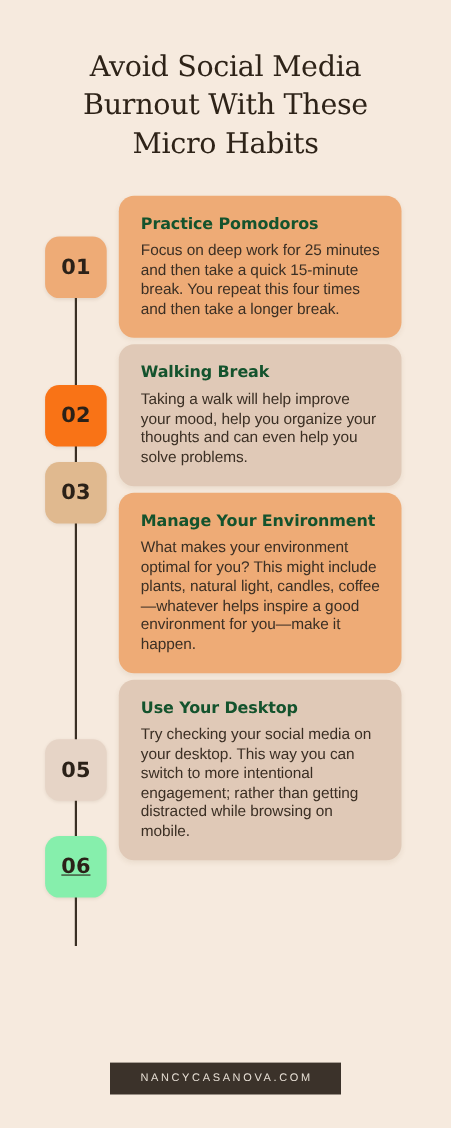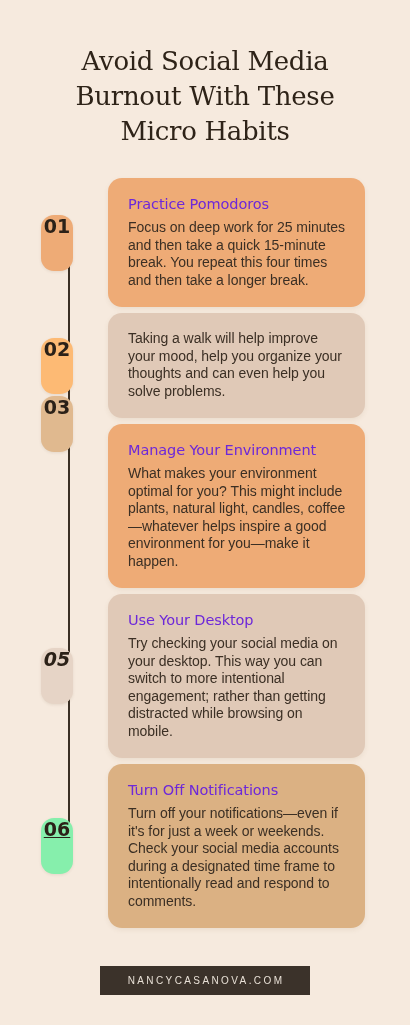--- a/index.html
+++ b/index.html
@@ -59,24 +59,25 @@
 
   .step {
     position: relative;
     width: 410px;
     margin-bottom: 6px;
   }
 
   .badge {
     position: absolute;
     left: 41px;
-    width: 32px;
+    width: 56px;
     height: 56px;
     border-radius: 13px;
     display: flex;
+    align-items: center;
     justify-content: center;
     font-family: "DejaVu Sans", "Liberation Sans", sans-serif;
     font-weight: 700;
     font-size: 19px;
     color: #2b2118;
     z-index: 3;
     top: 50%;
     transform: translateY(-50%);
     box-shadow: 0 1px 3px rgba(90,60,30,0.10);
   }
@@ -86,24 +87,24 @@
     margin-right: 45px;
     border-radius: 14px;
     padding: 17px 18px 18px 20px;
     position: relative;
     z-index: 2;
     box-shadow: 0 2px 5px rgba(120,85,45,0.09);
   }
 
   .card-title {
     font-family: "DejaVu Sans", "Liberation Sans", sans-serif;
-    font-weight: 400;
+    font-weight: 700;
     font-size: 14.5px;
     line-height: 19px;
-    color: #6d28d9;
+    color: #14532d;
     margin-bottom: 5px;
     letter-spacing: -0.1px;
   }
 
   .card-body {
     font-family: "Liberation Sans", sans-serif;
     font-weight: 400;
     font-size: 14px;
     line-height: 17.5px;
     color: #3b2f24;
@@ -153,54 +154,51 @@
       <div class="step">
         <div class="badge" style="background: rgb(238, 171, 118);">
           <span>01</span>
         </div>
         <div class="card" style="background: rgb(238, 171, 118);">
           <div class="card-title">Practice Pomodoros</div>
           <div class="card-body">Focus on deep work for 25 minutes and then take a quick 15-minute break. You repeat this four times and then take a longer break.</div>
         </div>
       </div>
       <div class="step">
-        <div class="badge" style="background: #fdba74;">
+        <div class="badge" style="background: #f97316;">
           <span>02</span>
         </div>
         <div class="card" style="background: rgb(224, 201, 183);">
+          <div class="card-title">Walking Break</div>
           <div class="card-body">Taking a walk will help improve your mood, help you organize your thoughts and can even help you solve problems.</div>
         </div>
       </div>
       <div class="step">
         <div class="badge" style="background: rgb(224, 185, 143);">
           <span>03</span>
         </div>
       </div>
       <div class="step">
         <div class="card" style="background: rgb(238, 171, 118);">
           <div class="card-title">Manage Your Environment</div>
           <div class="card-body">What makes your environment optimal for you? This might include plants, natural light, candles, coffee—whatever helps inspire a good environment for you—make it happen.</div>
         </div>
       </div>
       <div class="step">
-        <div class="badge" style="background: rgb(230, 212, 198); font-style: italic;">
+        <div class="badge" style="background: rgb(230, 212, 198);">
           <span>05</span>
         </div>
         <div class="card" style="background: rgb(224, 201, 183);">
           <div class="card-title">Use Your Desktop</div>
           <div class="card-body">Try checking your social media on your desktop. This way you can switch to more intentional engagement; rather than getting distracted while browsing on mobile.</div>
         </div>
       </div>
       <div class="step">
         <div class="badge" style="background: #86efac; text-decoration: underline;">
           <span>06</span>
-        </div>
-        <div class="card" style="background: rgb(219, 177, 131);">
-          <div class="card-title">Turn Off Notifications</div>
-          <div class="card-body">Turn off your notifications—even if it's for just a week or weekends. Check your social media accounts during a designated time frame to intentionally read and respond to comments.</div>
         </div>
       </div>
     </div>
 
   <div class="footer">
     <div class="footer-bar">
       <span class="footer-text">NANCYCASANOVA.COM</span>
     </div>
   </div>
 

